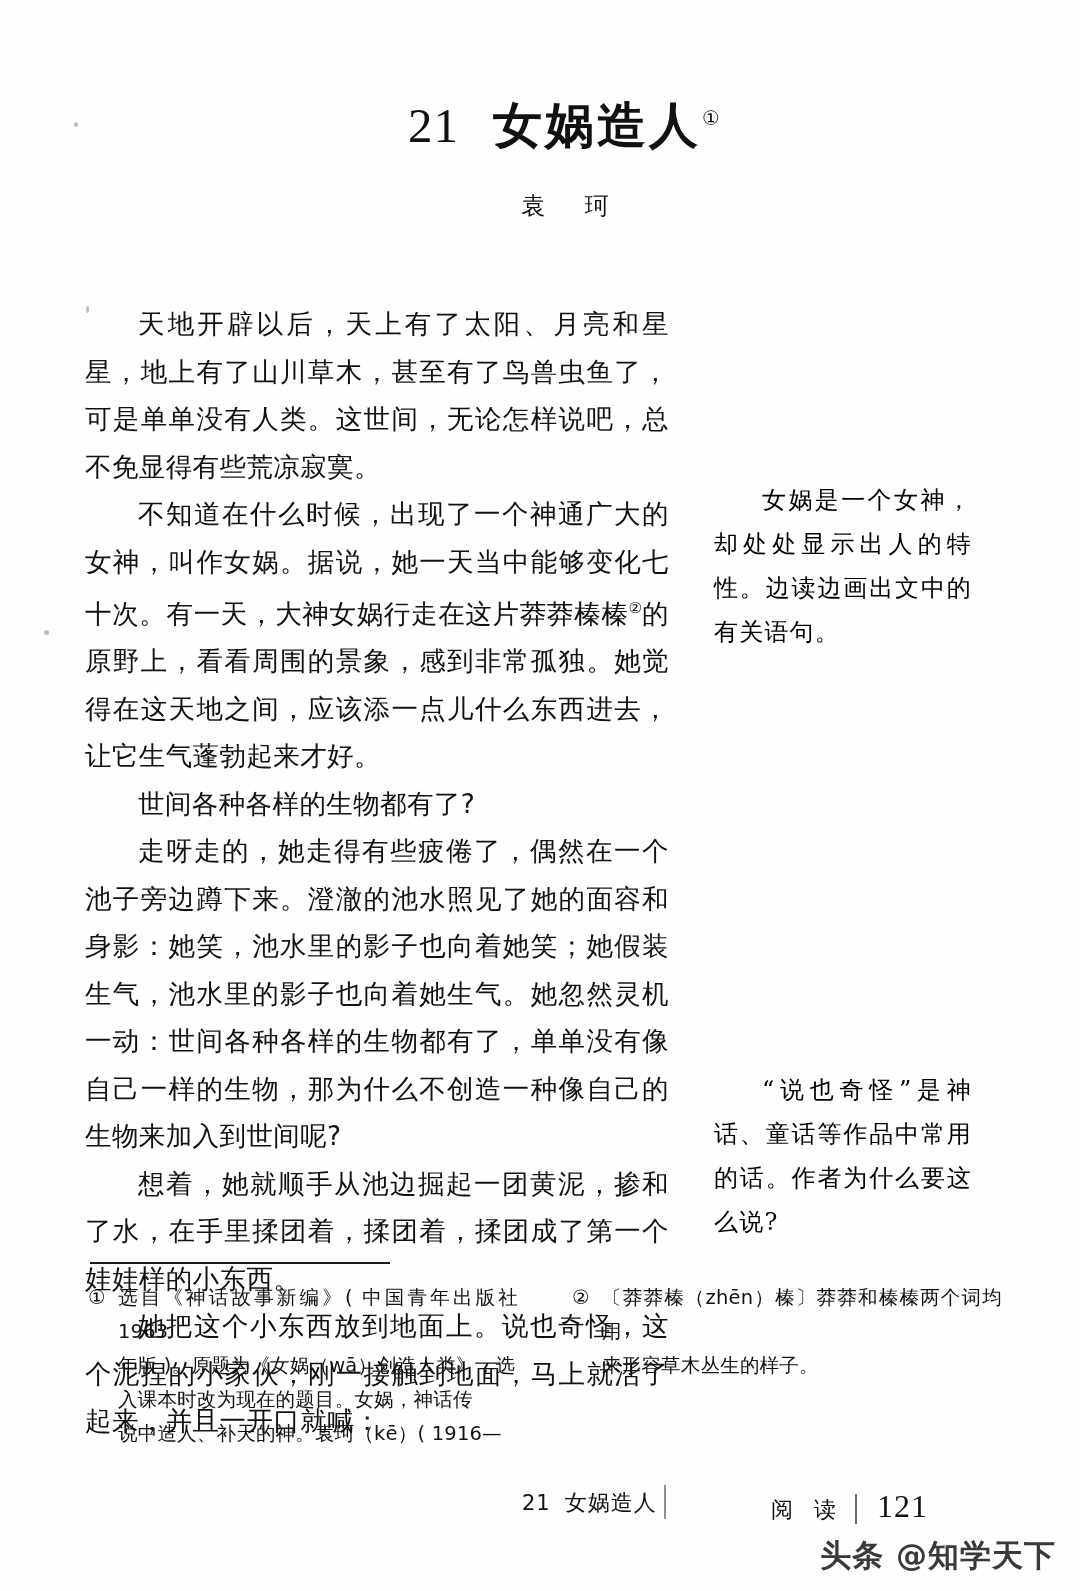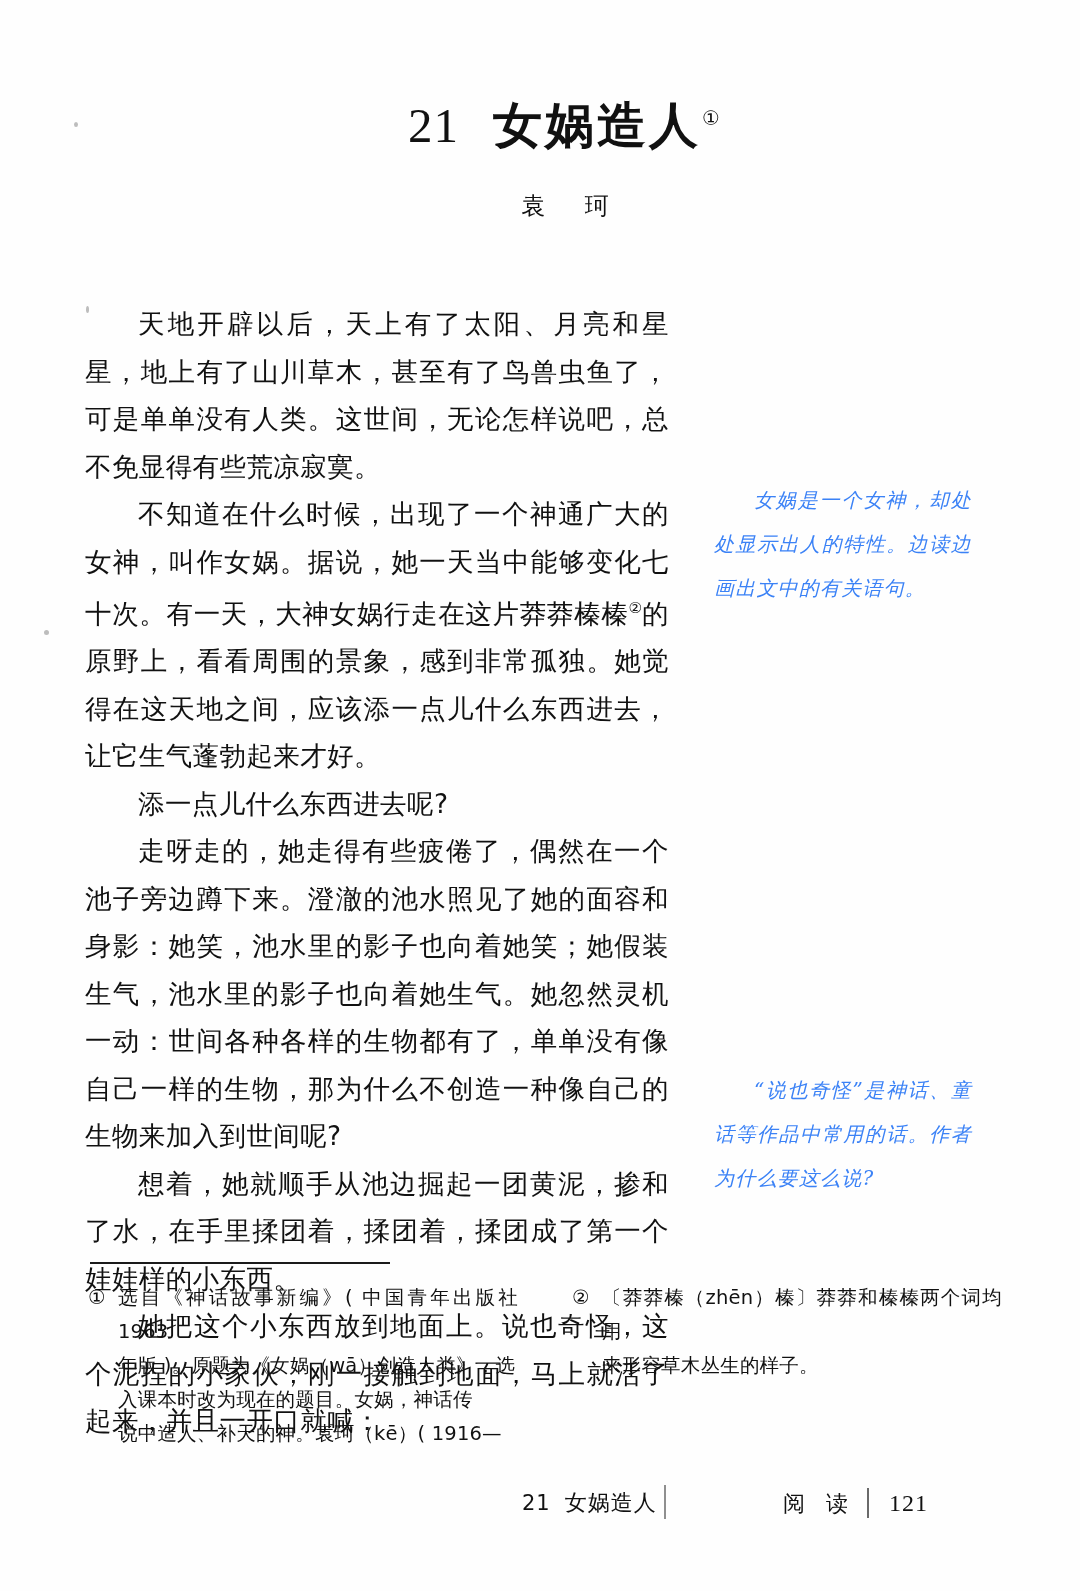--- a/index.html
+++ b/index.html
@@ -86,28 +86,27 @@
     vertical-align: super;
     letter-spacing: 0;
   }
 
   
   .margin-note {
     position: absolute;
     width: 258px;
     left: 714px;
     font-family: "DejaVu Serif", "Liberation Serif", serif;
-    font-size: 20px;
+    font-size: 24px;
     line-height: 44px;
     text-indent: 2em;
     text-align: justify;
     text-justify: inter-character;
     letter-spacing: 1.2px;
-    font-style: italic;
-    color: #3b82f6;
+    color: #000000;
   }
   #note-1 { top: 478px; }
   #note-2 { top: 1068px; }
 
   
   .fn-rule {
     position: absolute;
     left: 90px;
     top: 1262px;
     width: 300px;
@@ -176,21 +175,21 @@
   .footer-divider-2 {
     display: inline-block;
     width: 2px;
     height: 30px;
     background: #6a6a6a;
     vertical-align: -7px;
     margin-right: 20px;
   }
   .footer-right .fr-page {
     font-family: "Liberation Serif", "DejaVu Serif", serif;
-    font-size: 24px;
+    font-size: 32px;
     letter-spacing: 1px;
   }
 
   
   .watermark {
     position: absolute;
     right: 24px;
     bottom: 14px;
     font-family: "DejaVu Sans", "Liberation Sans", sans-serif;
     font-size: 31px;
@@ -220,21 +219,21 @@
   <div class="title-block">
     <div class="title-line">
       <span class="title-num">21</span><span class="title-text">女娲造人</span><span class="title-sup">①</span>
     </div>
     <div class="author">袁 珂</div>
   </div>
 
   <div class="body-col">
     <p class="para">天地开辟以后，天上有了太阳、月亮和星星，地上有了山川草木，甚至有了鸟兽虫鱼了，可是单单没有人类。这世间，无论怎样说吧，总不免显得有些荒凉寂寞。</p>
     <p class="para"><span>不知道在什么时候，出现了一个神通广大的女神，叫作女娲。据说，她一天当中能够变化七十次。有一天，大神女娲行走在这片莽莽榛榛</span><span class="sup">②</span><span>的原野上，看看周围的景象，感到非常孤独。她觉得在这天地之间，应该添一点儿什么东西进去，让它生气蓬勃起来才好。</span></p>
-    <p class="para">添一点儿什么东西进去呢?</p>
+    <p class="para">世间各种各样的生物都有了?</p>
     <p class="para">走呀走的，她走得有些疲倦了，偶然在一个池子旁边蹲下来。澄澈的池水照见了她的面容和身影：她笑，池水里的影子也向着她笑；她假装生气，池水里的影子也向着她生气。她忽然灵机一动：世间各种各样的生物都有了，单单没有像自己一样的生物，那为什么不创造一种像自己的生物来加入到世间呢?</p>
     <p class="para">想着，她就顺手从池边掘起一团黄泥，掺和了水，在手里揉团着，揉团着，揉团成了第一个娃娃样的小东西。</p>
     <p class="para">她把这个小东西放到地面上。说也奇怪，这个泥捏的小家伙，刚一接触到地面，马上就活了起来，并且一开口就喊：</p>
   </div>
 
   <div class="margin-note" id="note-1">女娲是一个女神，却处处显示出人的特性。边读边画出文中的有关语句。</div>
   <div class="margin-note" id="note-2">“说也奇怪”是神话、童话等作品中常用的话。作者为什么要这么说?</div>
 
   <div class="fn-rule"></div>
 
@@ -259,14 +258,15 @@
   <div class="footer">
     <div class="footer-left">
       <span class="fl-num">21</span><span>女娲造人</span>
     </div>
     <div class="footer-divider-1"></div>
     <div class="footer-right">
       <span class="fr-label">阅 读</span><span class="footer-divider-2"></span><span class="fr-page">121</span>
     </div>
   </div>
 
+  <div class="watermark">头条 @知学天下</div>
 
 </div>
 
 </body></html>

